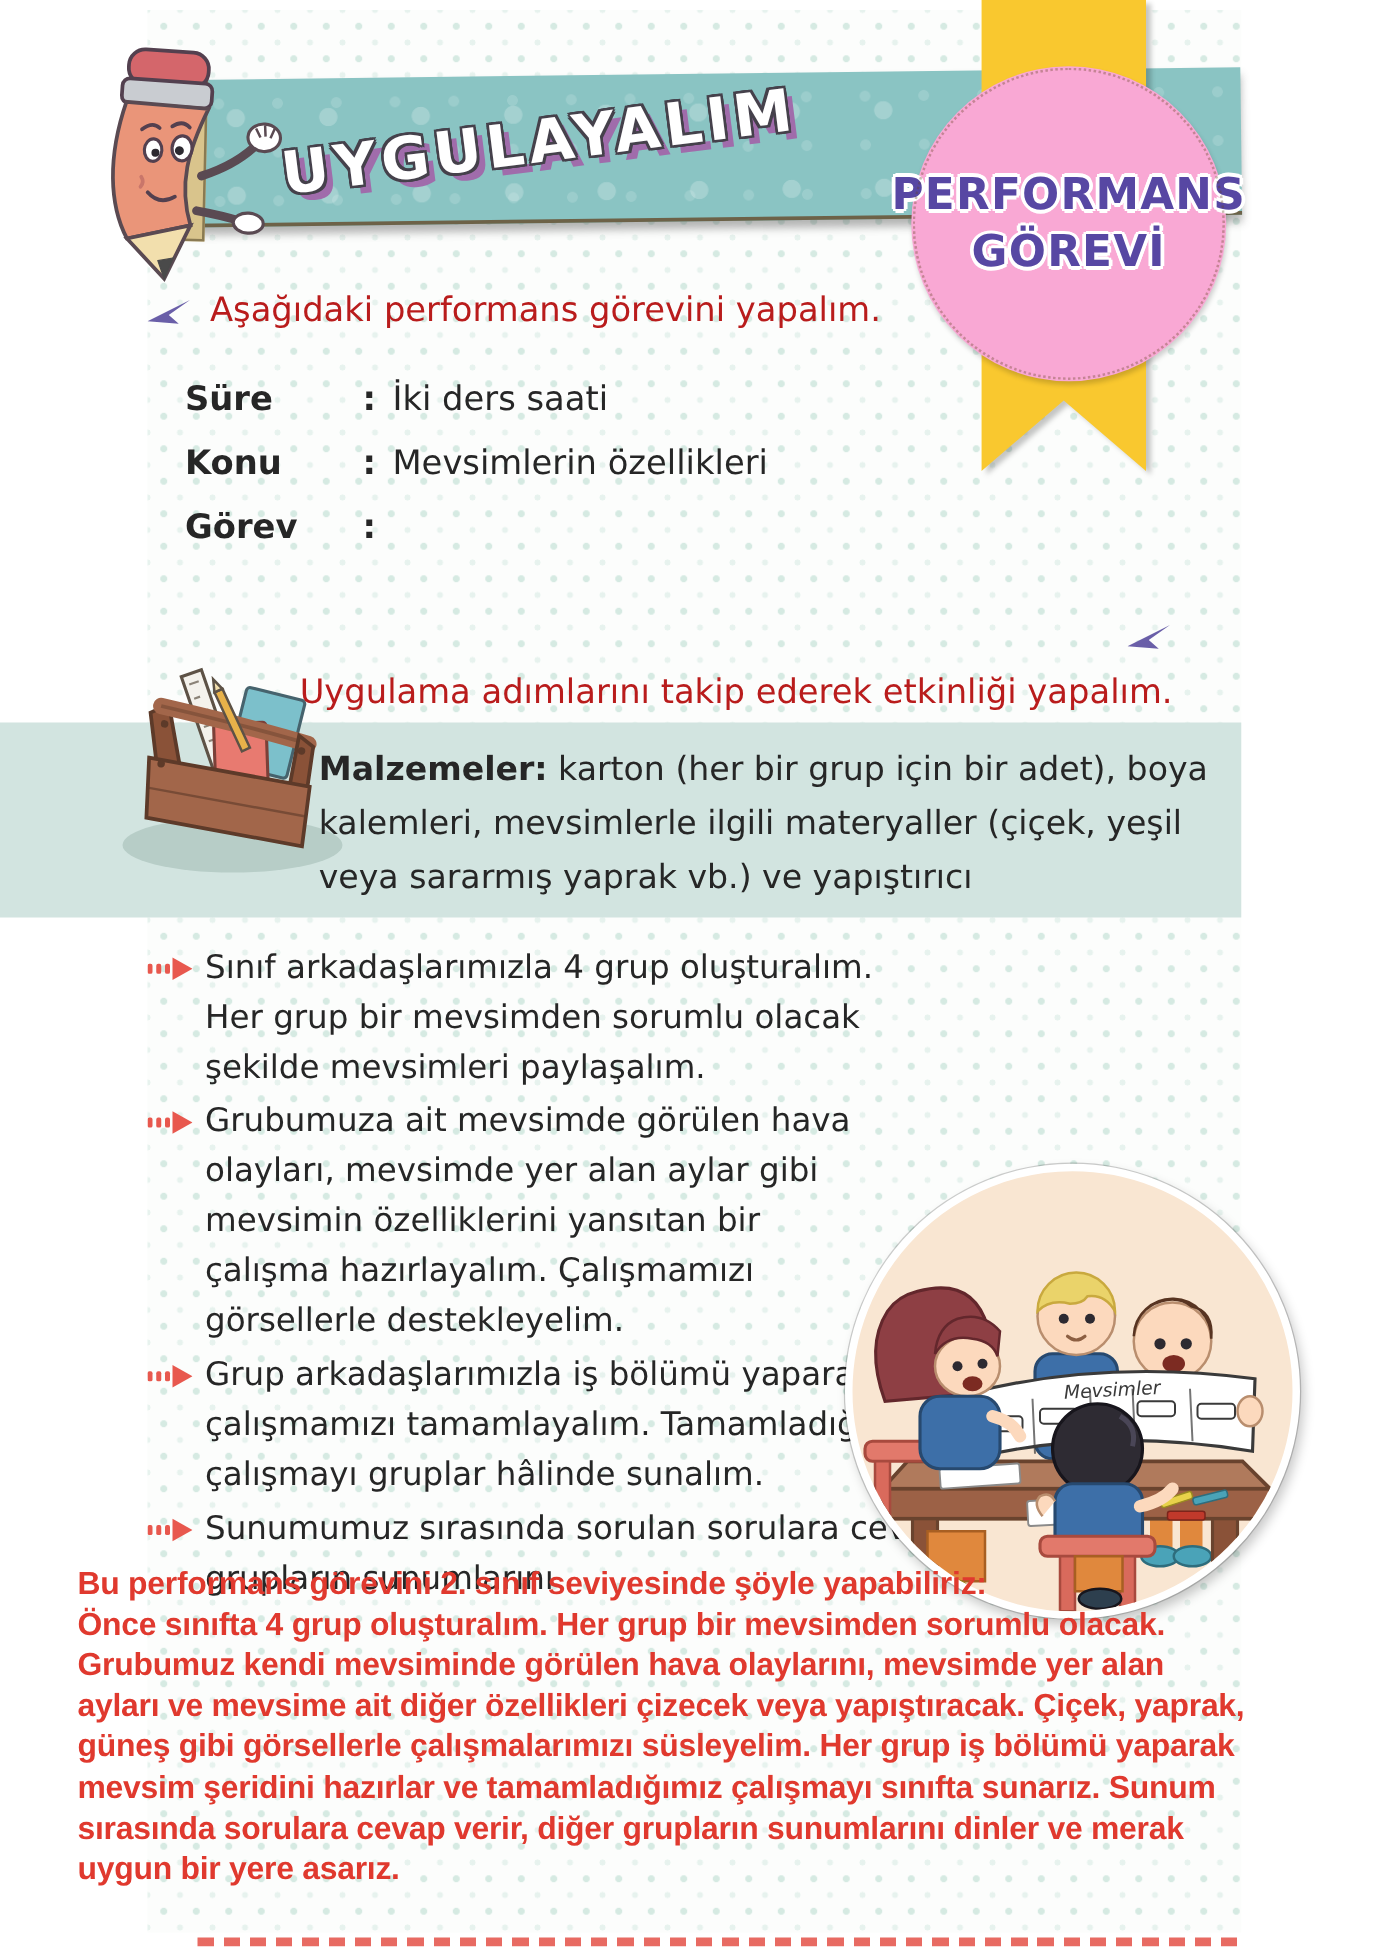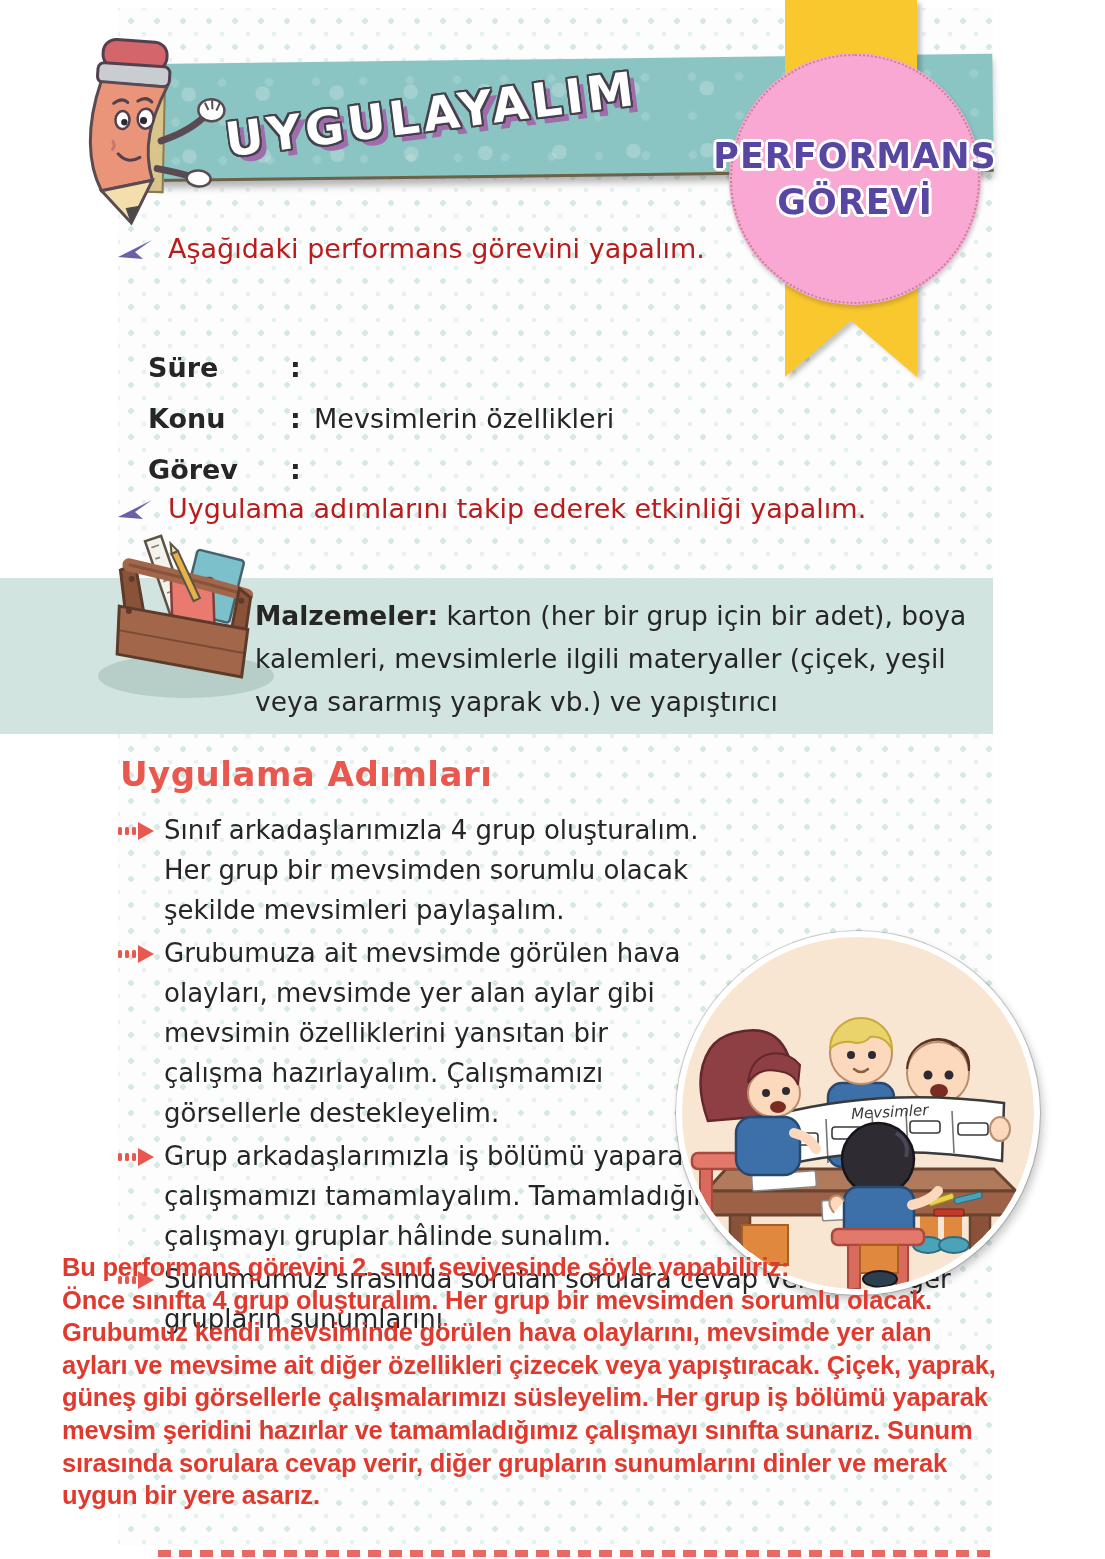--- a/index.html
+++ b/index.html
@@ -66,23 +66,23 @@
   }
 
   .mascot { position:absolute; left:50px; top:28px; z-index:5; }
   .toolbox { position:absolute; left:86px; top:524px; z-index:2; }
 
   
   .lead-row { position:absolute; display:flex; gap:14px; align-items:flex-end; z-index:5;
     font-size:27px; color:#b91c1c; }
   .lead-row .dart { flex:0 0 auto; margin-top:8px; }
   .lead-1 { left:118px; top:230px; width:780px; }
-  .lead-2 { left:118px; top:490px; width:820px; }
-
-  .details { position:absolute; left:148px; top:302px; width:850px; z-index:5; font-size:27px; color:#262626;margin-top:48px; }
+  .lead-2 { left:118px; top:490px; width:820px;flex-direction:column; }
+
+  .details { position:absolute; left:148px; top:302px; width:850px; z-index:5; font-size:27px; color:#262626; }
   .detail-row { display:grid; grid-template-columns:142px 24px 665px; margin-bottom:15px; line-height:36px; }
   .detail-row .lbl { font-weight:700; }
   .detail-row .col { font-weight:700; }
 
   .materials-text { position:absolute; left:255px; top:594px; width:712px; z-index:2;
     font-size:26.5px; line-height:43px; color:#262626; }
   .materials-text strong { font-weight:700; }
 
   
   .steps { position:absolute; left:118px; top:754px; width:892px; z-index:5; color:#262626; }
@@ -166,20 +166,21 @@
     <svg class="dart" width="36" height="26" viewBox="0 0 36 26">
       <polygon points="0,19 34,2 17,14 25,21" fill="#6a5fa8"></polygon>
     </svg>
     <span>Aşağıdaki performans görevini yapalım.</span>
   </div>
 
   <div class="details">
     <div class="detail-row">
       <span class="lbl">Süre</span>
       <span class="col">:</span>
+      <span class="val">İki ders saati</span>
     </div>
     <div class="detail-row">
       <span class="lbl">Konu</span>
       <span class="col">:</span>
       <span class="val">Mevsimlerin özellikleri</span>
     </div>
     <div class="detail-row">
       <span class="lbl">Görev</span>
       <span class="col">:</span>
     </div>
@@ -213,21 +214,20 @@
       <g transform="rotate(-30 96 52)">
         <rect x="92" y="26" width="7" height="52" fill="#e8b24a" stroke="#5d5246" stroke-width="2"></rect>
         <polygon points="92,26 99,26 95.5,16" fill="#f2dfad" stroke="#5d5246" stroke-width="2"></polygon>
       </g>
     </g>
   </svg>
 
   <p class="materials-text"><strong>Malzemeler:</strong><span> karton (her bir grup için bir adet), boya kalemleri, mevsimlerle ilgili materyaller (çiçek, yeşil veya sararmış yaprak vb.) ve yapıştırıcı</span></p>
 
   <div class="steps">
-    <h2>Uygulama Adımları</h2>
     <div class="circle-spacer"></div>
     <ul>
       <li>
         <svg class="step-arrow" width="36" height="22" viewBox="0 0 36 22">
           <rect x="0" y="7" width="4" height="8" rx="1.5" fill="#e8584e"></rect>
             <rect x="7" y="7" width="4" height="8" rx="1.5" fill="#e8584e"></rect>
             <rect x="14" y="7" width="4" height="8" rx="1.5" fill="#e8584e"></rect>
             <polygon points="20,2 36,11 20,20" fill="#e8584e"></polygon>
         </svg>
         <span>Sınıf arkadaşlarımızla 4 grup oluşturalım. Her grup bir mevsimden sorumlu olacak şekilde mevsimleri paylaşalım.</span>

